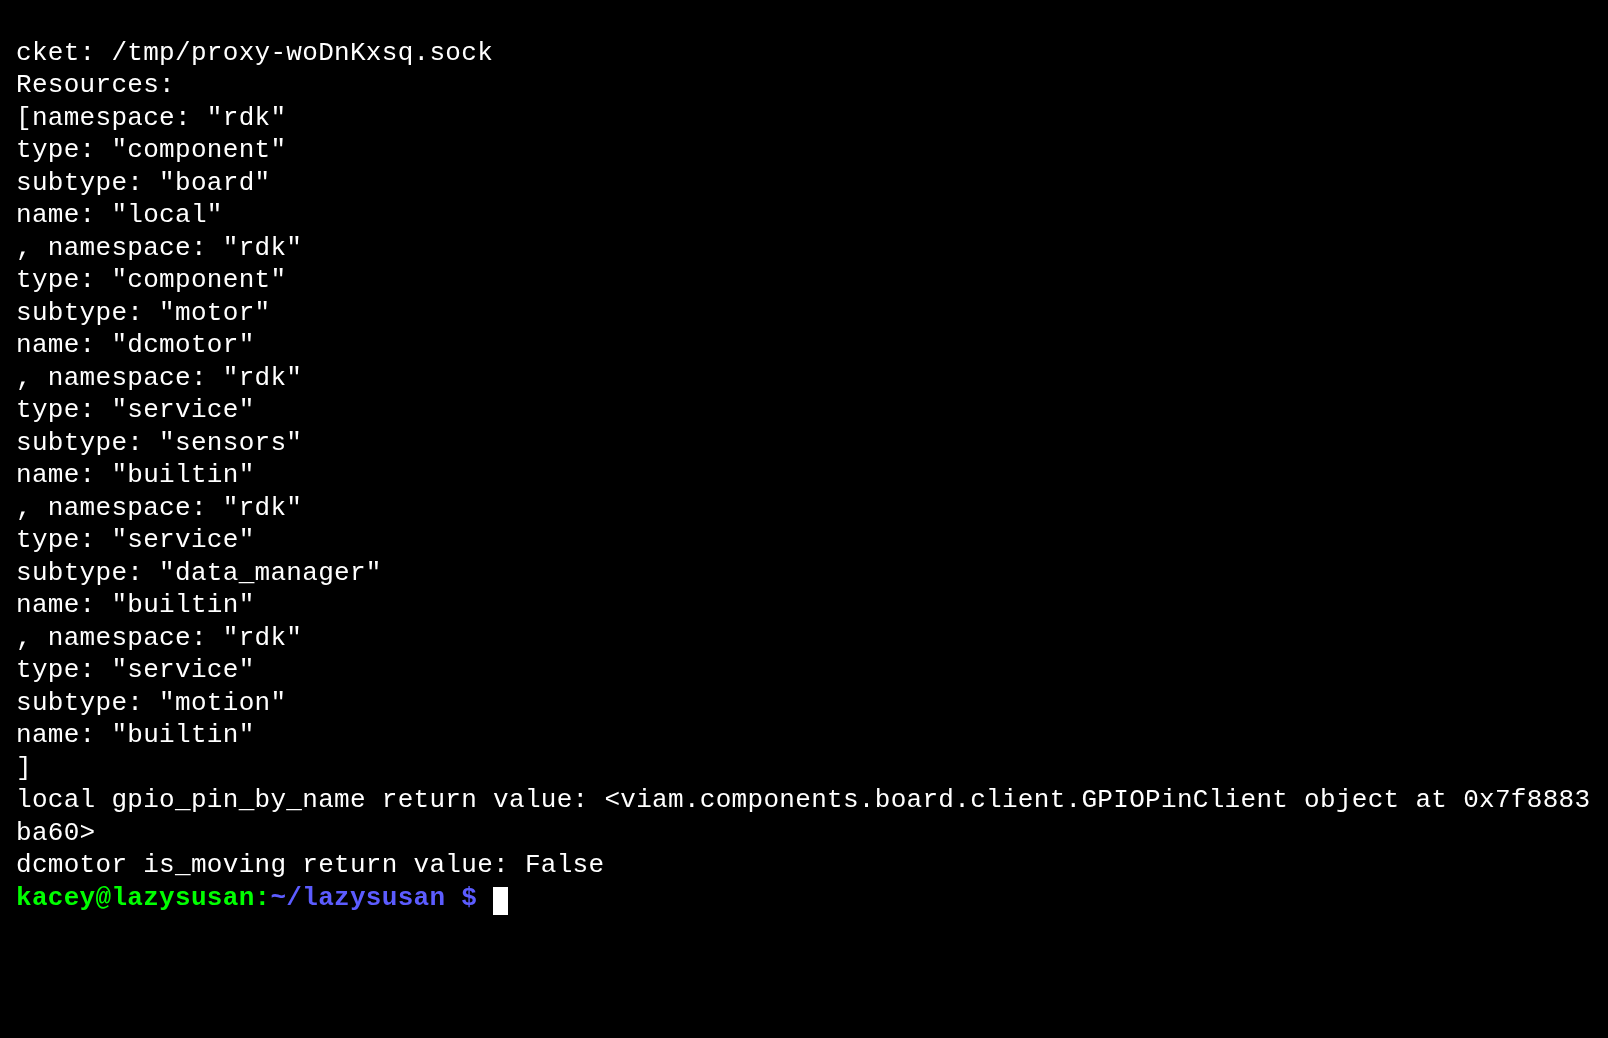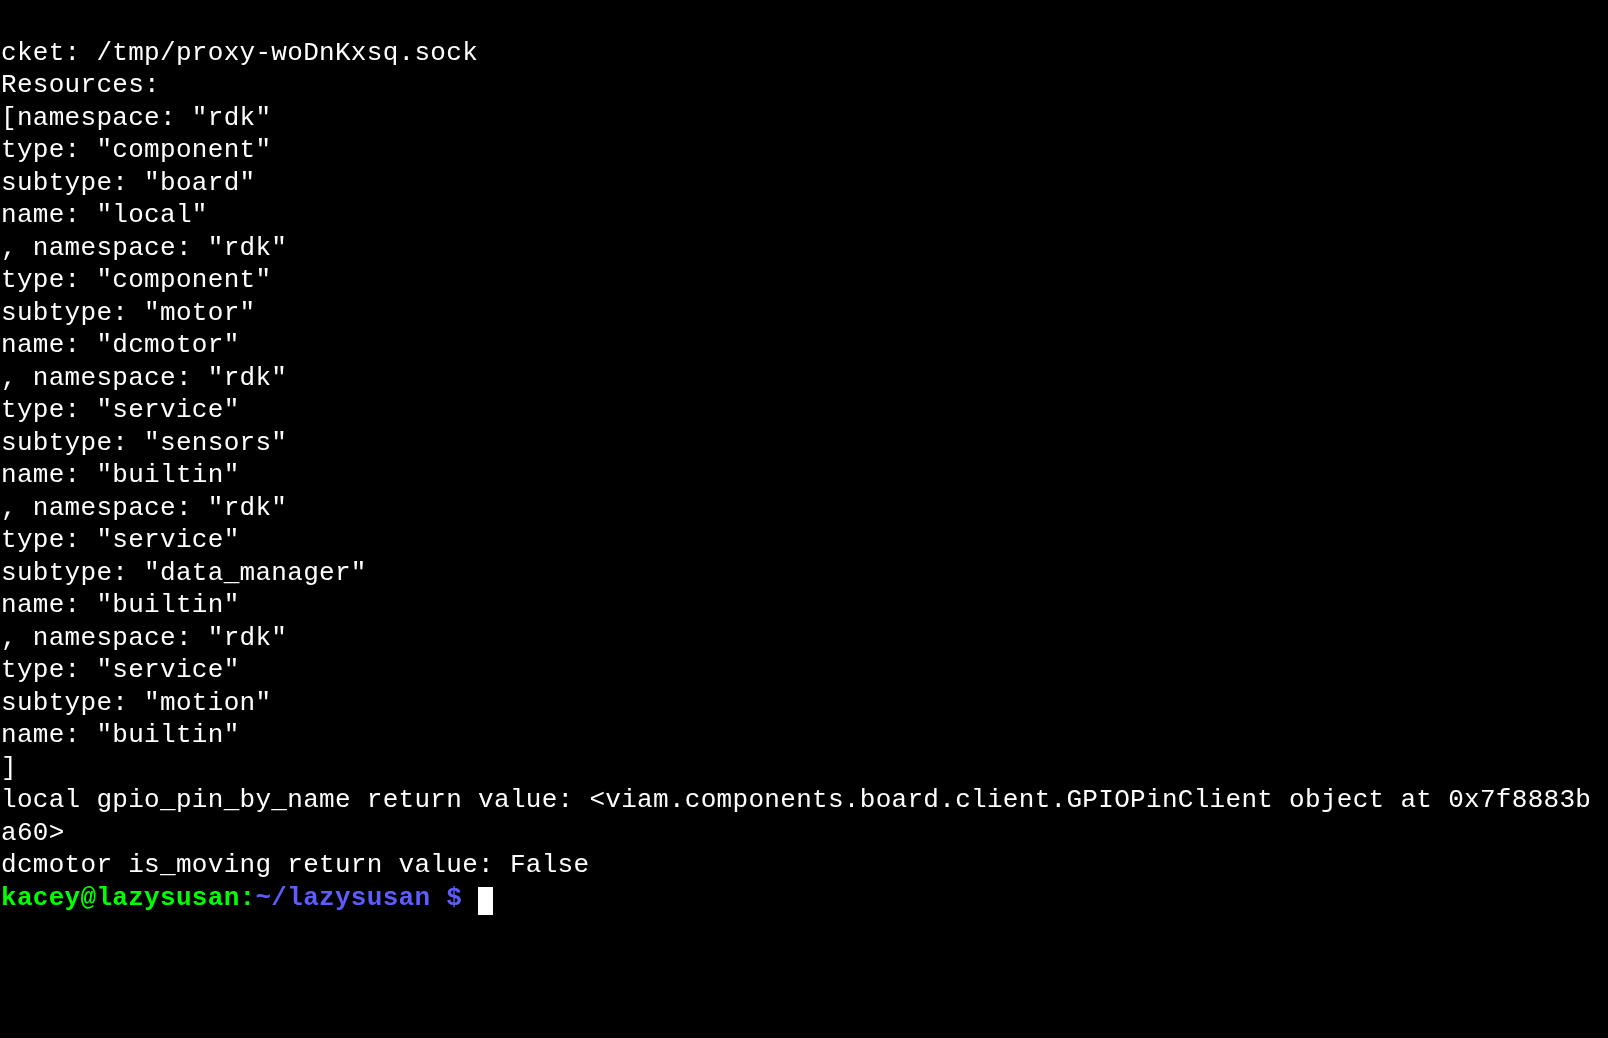--- a/index.html
+++ b/index.html
@@ -9,21 +9,21 @@
     height: 1038px;
     background: #000000;
     overflow: hidden;
   }
   .terminal {
     font-family: "Menlo", "Monaco", "Consolas", "Courier New", monospace;
     font-size: 26px;
     line-height: 32.5px;
     color: #ffffff;
     background: #000000;
-    padding: 4px 1px;
+    padding: 4px 16px;
     white-space: pre-wrap;
     word-break: break-all;
     letter-spacing: 0.3px;
   }
   .prompt-user {
     color: #00ff00;
     font-weight: bold;
   }
   .prompt-path {
     color: #5c5cff;

